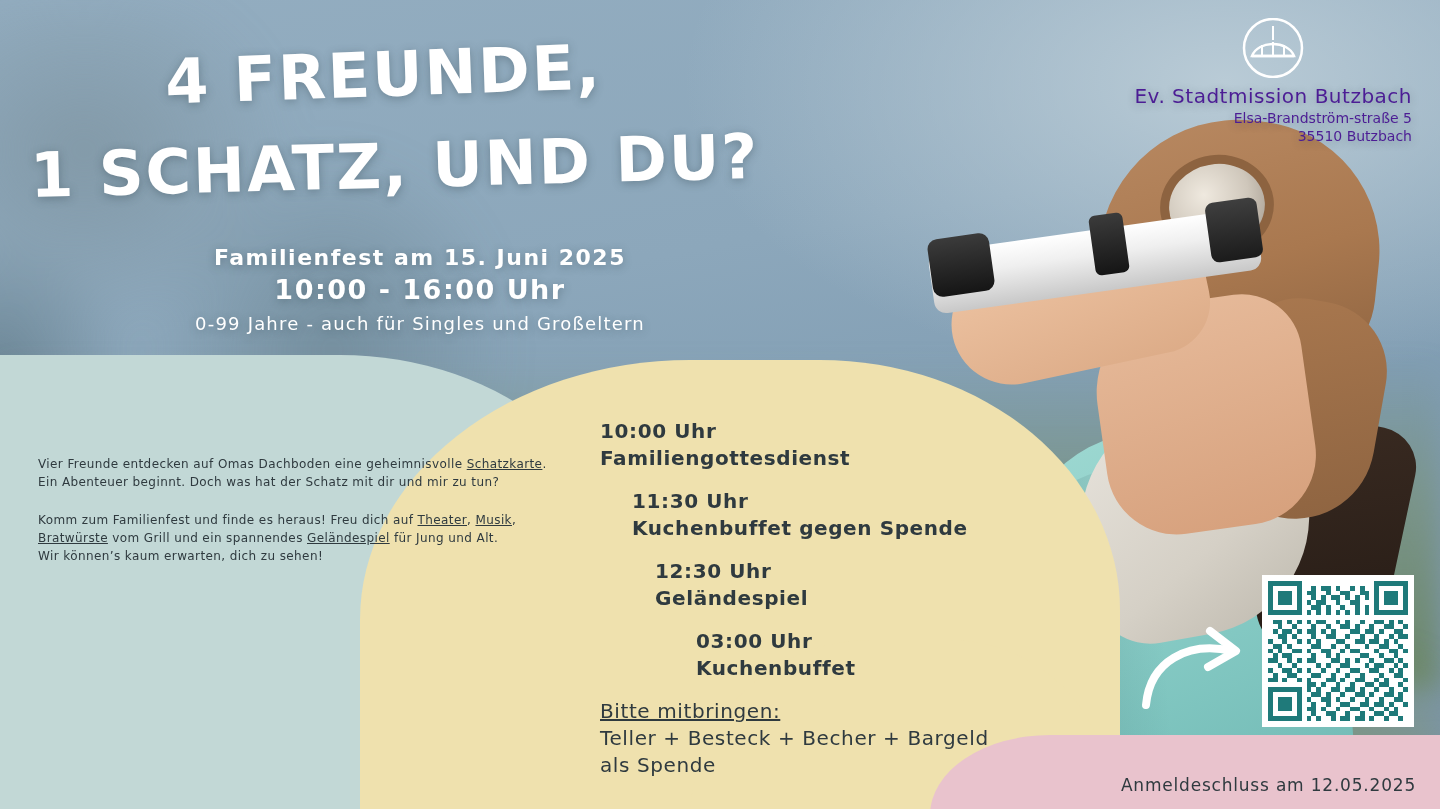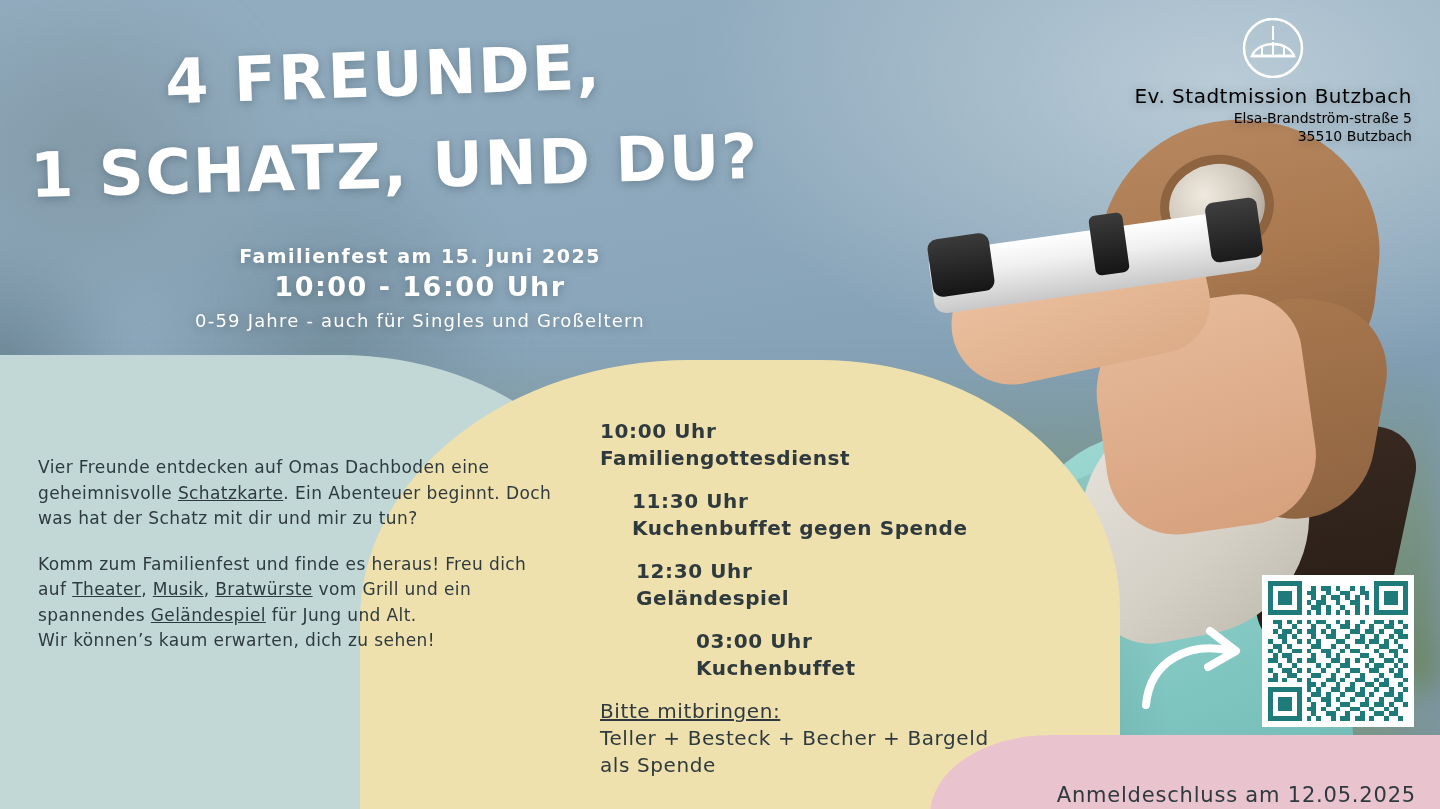--- a/index.html
+++ b/index.html
@@ -186,67 +186,67 @@
     margin-top: 18px;
     margin-left: 0px;
     transform: rotate(-1.5deg);
   }
   .subline {
     position: absolute; left: 110px; top: 245px; width: 620px;
     color: #ffffff;
     text-align: center;
     text-shadow: 0 2px 8px rgba(40,60,70,.35);
   }
-  .subline .s1 { font-size: 19px; letter-spacing: 1.5px; font-weight: 600; }
+  .subline .s1 { font-size: 22px; letter-spacing: 1.5px; font-weight: 600; }
   .subline .s2 { font-size: 27px; letter-spacing: 1.5px; font-weight: 600; margin-top: 4px; }
   .subline .s3 { font-size: 18px; letter-spacing: 1.2px; margin-top: 8px; }
 
   
   .logo {
-    position: absolute; right: 28px; top: 18px; text-align: center; color: #000000;
+    position: absolute; right: 28px; top: 18px; text-align: center; color: #4c1d95;
     text-shadow: 0 2px 8px rgba(40,60,70,.35);
   }
   .logo svg { display: block; margin: 0 auto 6px auto; }
   .logo .name { font-size: 20px; letter-spacing: .5px; }
   .logo .addr { font-size: 14px; line-height: 1.25; margin-top: 2px; text-align: right; }
 
   
   .story {
     position: absolute; left: 38px; top: 455px; width: 520px;
-    color: #2f3a3f; font-size: 17px; line-height: 1.5; letter-spacing: .4px;
+    color: #2f3a3f; font-size: 12px; line-height: 1.5; letter-spacing: .4px;
   }
   .story p { margin: 0 0 20px 0; }
   .story u { text-decoration: underline; }
 
   
   .program {
     position: absolute; left: 600px; top: 418px; width: 400px;
     color: #2f3a3f; font-size: 20px; line-height: 1.35; letter-spacing: .6px;
   }
   .prog-item { margin-bottom: 16px; font-weight: bold; }
   .prog-item .t { display: block; }
   .prog-item .d { display: block; }
   .prog-item:nth-child(2) { margin-left: 32px; }
-  .prog-item:nth-child(3) { margin-left: 36px; }
+  .prog-item:nth-child(3) { margin-left: 55px; }
   .prog-item:nth-child(4) { margin-left: 96px; }
   .bring { margin-top: 16px; }
   .bring .hdr { text-decoration: underline; display: block; }
 
   
   .qr {
     position: absolute; right: 26px; top: 575px; width: 152px; height: 152px;
     background: #ffffff; padding: 6px; box-sizing: border-box;
   }
   .qr svg { display: block; }
   .arrow {
     position: absolute; right: 190px; top: 625px; width: 110px; height: 90px;
   }
   .deadline {
-    position: absolute; right: 24px; bottom: 2px;
-    color: #2f3a3f; font-size: 21px; letter-spacing: .8px; margin-left: 24px;
+    position: absolute; right: 24px; bottom: 14px;
+    color: #2f3a3f; font-size: 17px; letter-spacing: .8px; margin-left: 24px;
   }
 </style>
 </head>
 <body>
 
 <div id="poster">
 
   <div class="bg-sky"></div>
   <div class="bg-blur-left"></div>
   <div class="bg-green"></div>
@@ -295,21 +295,21 @@
   </div>
 
   <div class="headline">
     <span class="l1">4 FREUNDE,</span>
     <span class="l2">1 SCHATZ, UND DU?</span>
   </div>
 
   <div class="subline">
     <div class="s1">Familienfest am 15. Juni 2025</div>
     <div class="s2">10:00 - 16:00 Uhr</div>
-    <div class="s3">0-59 Jahre - auch für Singles und Großeltern</div>
+    <div class="s3">0-99 Jahre - auch für Singles und Großeltern</div>
   </div>
 
   <div class="story">
     <p>Vier Freunde entdecken auf Omas Dachboden eine geheimnisvolle <u>Schatzkarte</u>. Ein Abenteuer beginnt. Doch was hat der Schatz mit dir und mir zu tun?</p>
     <p>Komm zum Familienfest und finde es heraus! Freu dich auf <u>Theater</u>, <u>Musik</u>, <u>Bratwürste</u> vom Grill und ein spannendes <u>Geländespiel</u> für Jung und Alt.<br>Wir können’s kaum erwarten, dich zu sehen!</p>
   </div>
 
   <div class="program">
     <div class="prog-item">
       <span class="t">10:00 Uhr</span>

